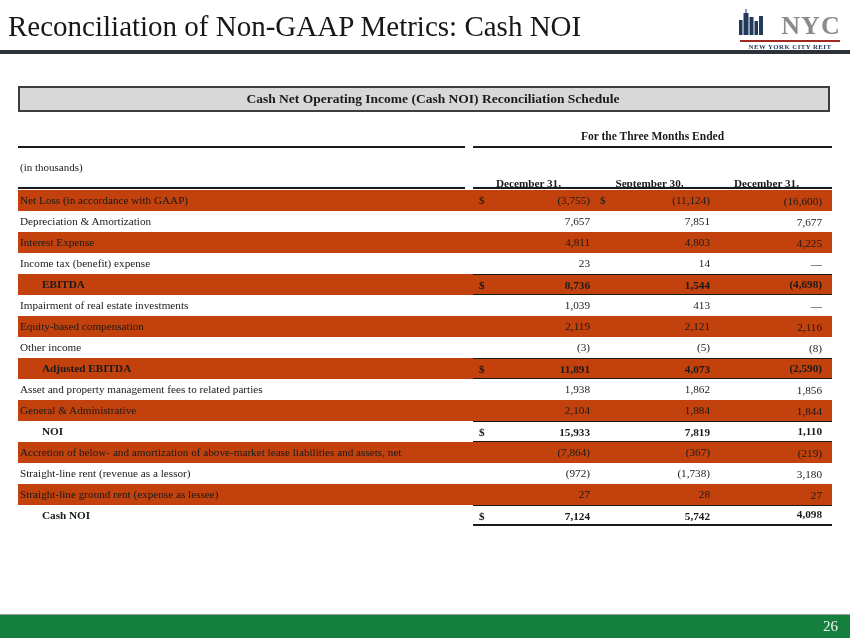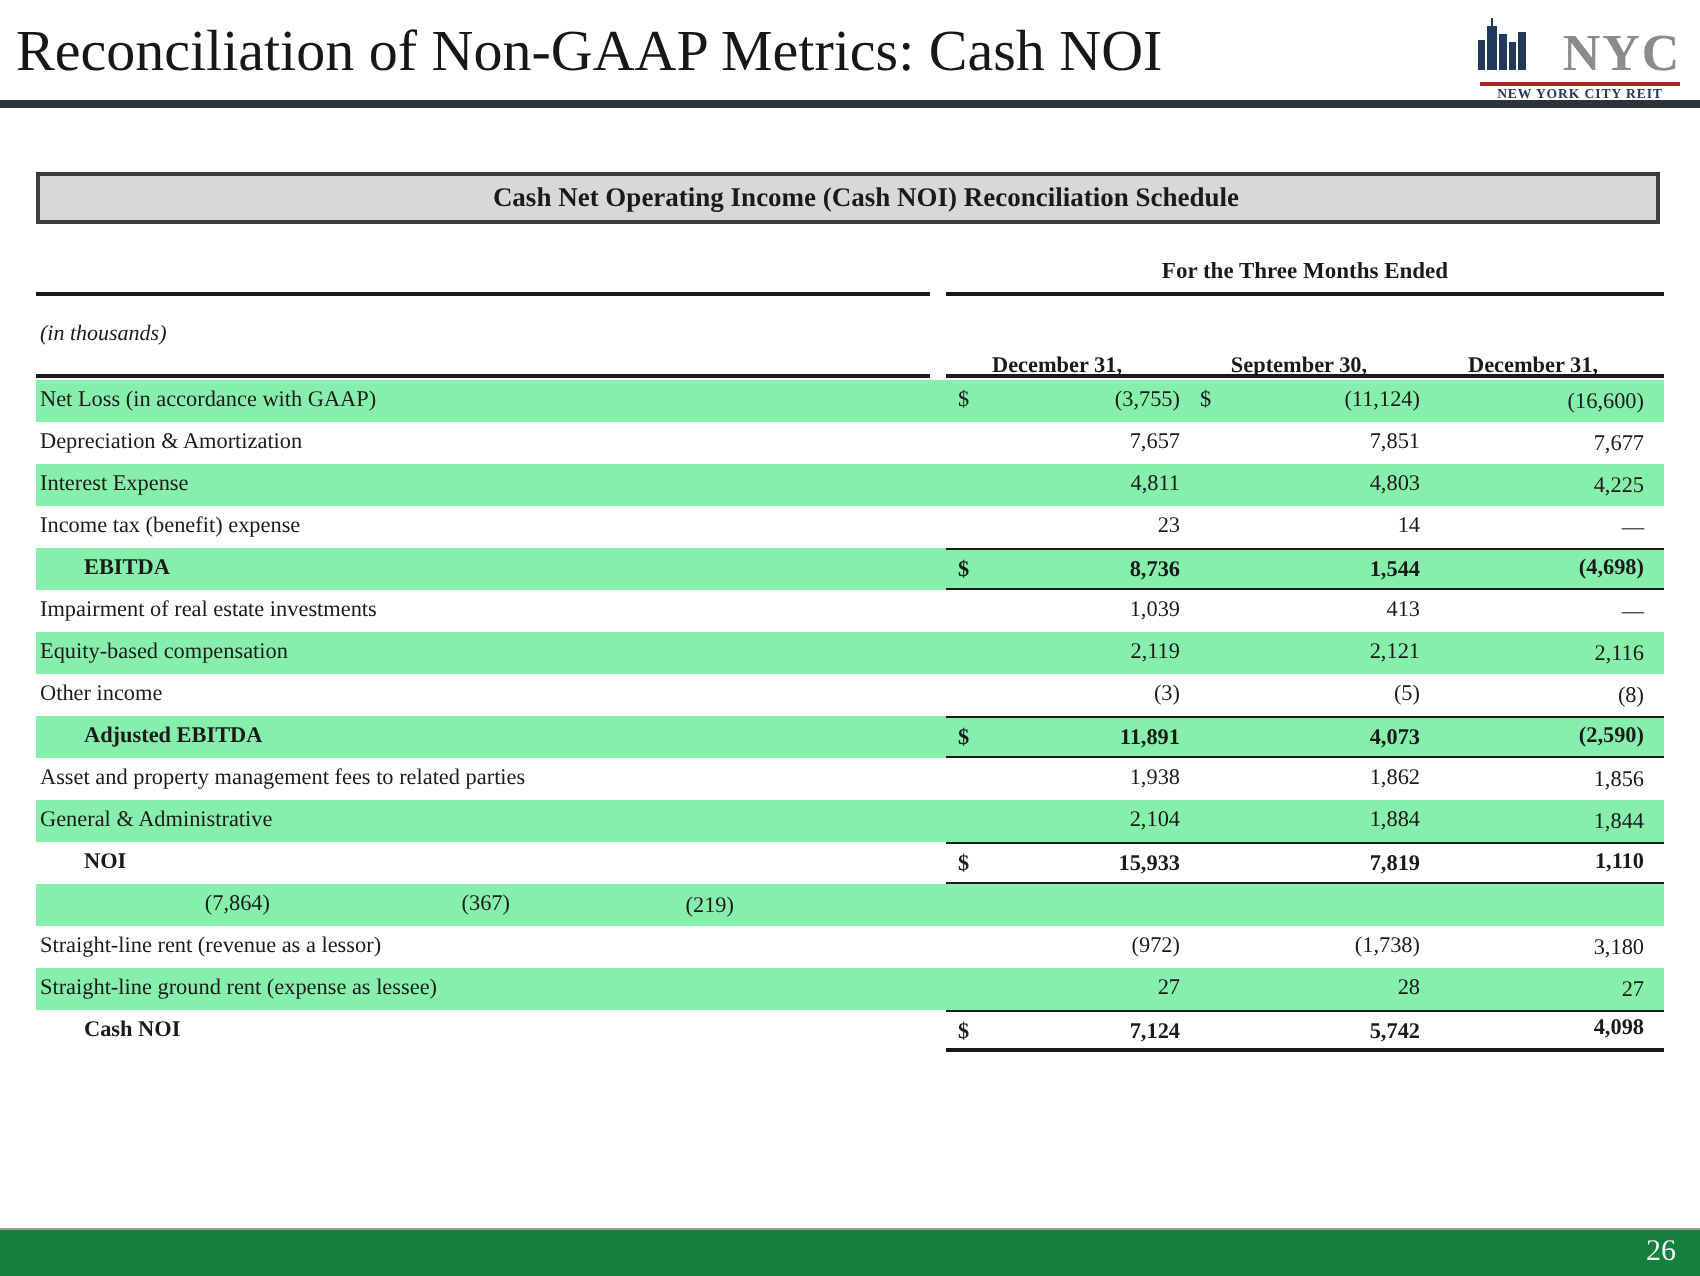--- a/index.html
+++ b/index.html
@@ -33,32 +33,32 @@
   .period-header{
     position:absolute;left:473px;top:130px;width:359px;
     text-align:center;font-weight:bold;font-size:11.5px;
   }
   .hrule{position:absolute;background:#1a1a1a;height:2px;}
   .rule1-left{left:18px;top:146px;width:447px;}
   .rule1-right{left:473px;top:146px;width:359px;}
   .rule2-left{left:18px;top:187px;width:447px;height:1.5px;}
   .rule2-right{left:473px;top:187px;width:359px;height:1.5px;}
 
-  .units-note{position:absolute;left:20px;top:161px;font-style:italic;font-size:11px;}
+  .units-note{position:absolute;left:20px;top:161px;font-size:11px;}
 
   .col-headers{position:absolute;left:473px;top:148px;width:359px;display:flex;margin-top:29px;}
   .col-head{font-weight:bold;font-size:11.2px;line-height:13.5px;text-align:center;padding-right:14px;}
   .col-head.c1{width:125px;}
   .col-head.c2{width:117px;}
   .col-head.c3{width:117px;}
 
   
   .tbl{position:absolute;left:18px;top:190px;width:814px;}
   .row{display:flex;height:21px;}
-  .row.band{background:#86efac;}
+  .row.band{background:#c2410c;}
   .row.bold{font-weight:bold;padding-left:22px;}
   .lbl{width:455px;padding-left:2px;font-size:11.2px;line-height:21px;white-space:nowrap;overflow:hidden;}
   .nums{display:flex;width:359px;height:21px;}
   .cell{display:flex;justify-content:space-between;font-size:11.2px;line-height:20px;}
   .cell.c1{width:125px;padding:0 8px 0 6px;}
   .cell.c2{width:117px;padding:0 5px 0 2px;}
   .cell.c3{width:117px;padding:0 10px 0 2px;align-items:flex-end;}
   .row.rule-above .nums{border-top:1.5px solid #1a1a1a;}
   .row.rule-below .nums{border-bottom:1.5px solid #1a1a1a;}
   .row.rule-final .nums{border-bottom:2.5px solid #1a1a1a;}
@@ -335,20 +335,21 @@
           <span class="v">7,819</span>
         </div>
       <div class="cell c3">
           <span class="d"></span>
           <span class="v">1,110</span>
         </div>
     </div>
   </div>
 
   <div class="row band">
+    <div class="lbl">Accretion of below- and amortization of above-market lease liabilities and assets, net</div>
     <div class="nums">
       <div class="cell c1">
           <span class="d"></span>
           <span class="v">(7,864)</span>
         </div>
       <div class="cell c2">
           <span class="d"></span>
           <span class="v">(367)</span>
         </div>
       <div class="cell c3">

